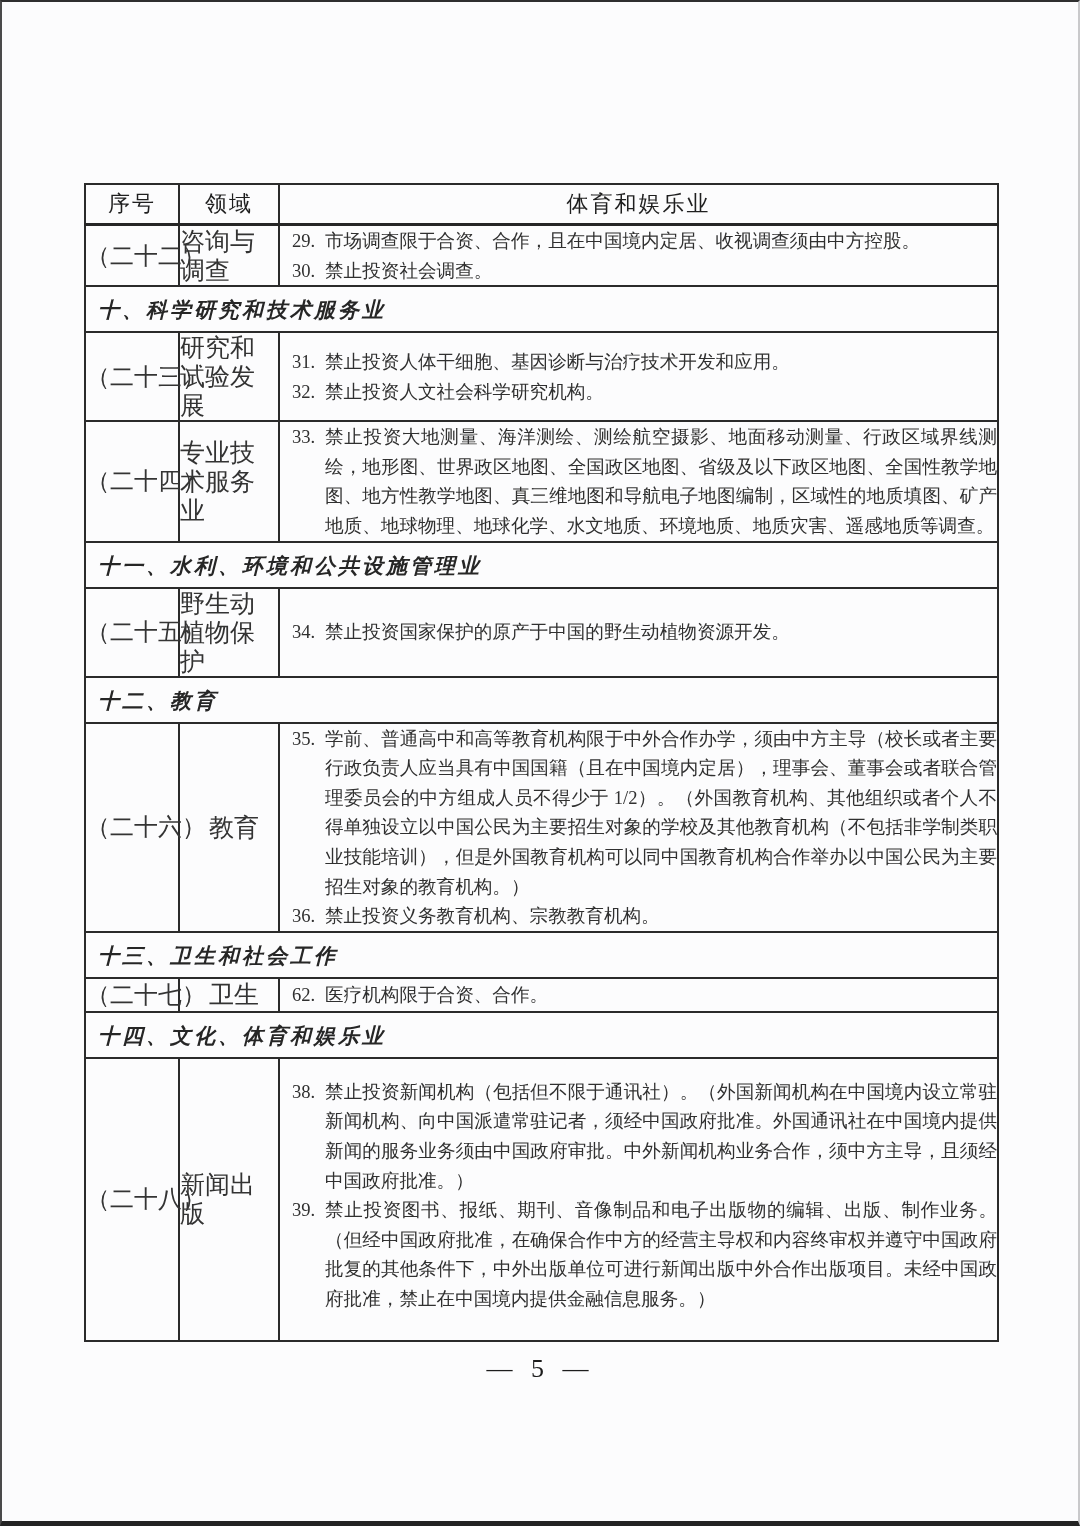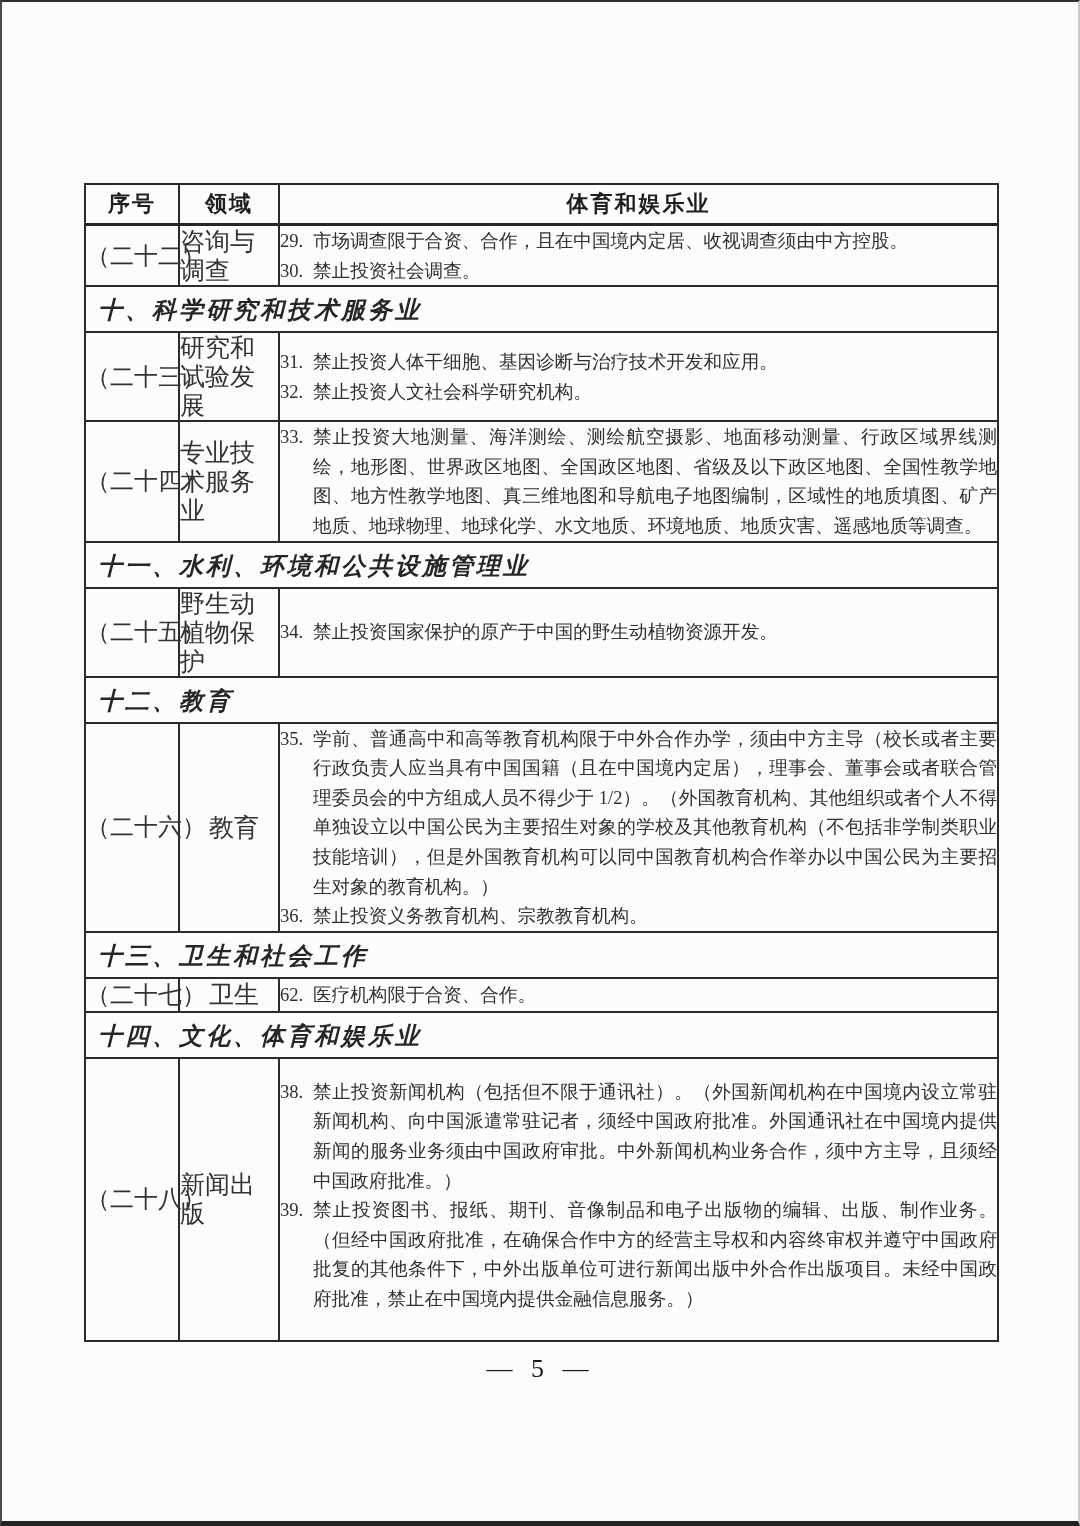--- a/index.html
+++ b/index.html
@@ -38,34 +38,34 @@
 
   table.nl-table td, table.nl-table th {
     border: 2px solid #2b2b2b;
     padding: 0;
     vertical-align: middle;
   }
   
   tr.head-row th {
     height: 38px;
     font-family: "Liberation Sans", sans-serif;
-    font-weight: bold;
+    font-weight: normal;
     font-size: 22px;
     color: #1f1f1f;
     text-align: center;
     letter-spacing: 2px;
     border-bottom: 3px solid #262626;
   }
   
   tr.section-row td {
     height: 42px;
     padding: 2px 12px 0 12px;
     font-style: italic;
     font-weight: 600;
-    font-size: 24px;
+    font-size: 21px;
     letter-spacing: 3px;
     color: #262626;
   }
   
   td.cell-no {
     text-align: center;
     font-size: 24px;
     letter-spacing: 0px;
     white-space: nowrap;
     color: #343434;
@@ -80,20 +80,21 @@
   td.cell-measures {
     padding: 3px 6px 3px 10px;
     font-size: 18.6px;
     line-height: 29.6px;
     color: #303030;
   }
   .item { display: flex; align-items: flex-start; }
   .item .num {
     flex: 0 0 33px;
     white-space: nowrap;
+    margin-left: 12px;
   }
   .item .txt {
     flex: 1 1 auto;
     text-align: justify;
   }
   
   tr.row-first td.cell-measures { height: 57px; }
   tr.row-last td.cell-measures { padding-top: 8px; padding-bottom: 16px; }
   tr.row-last td { height: 257px; }
 

